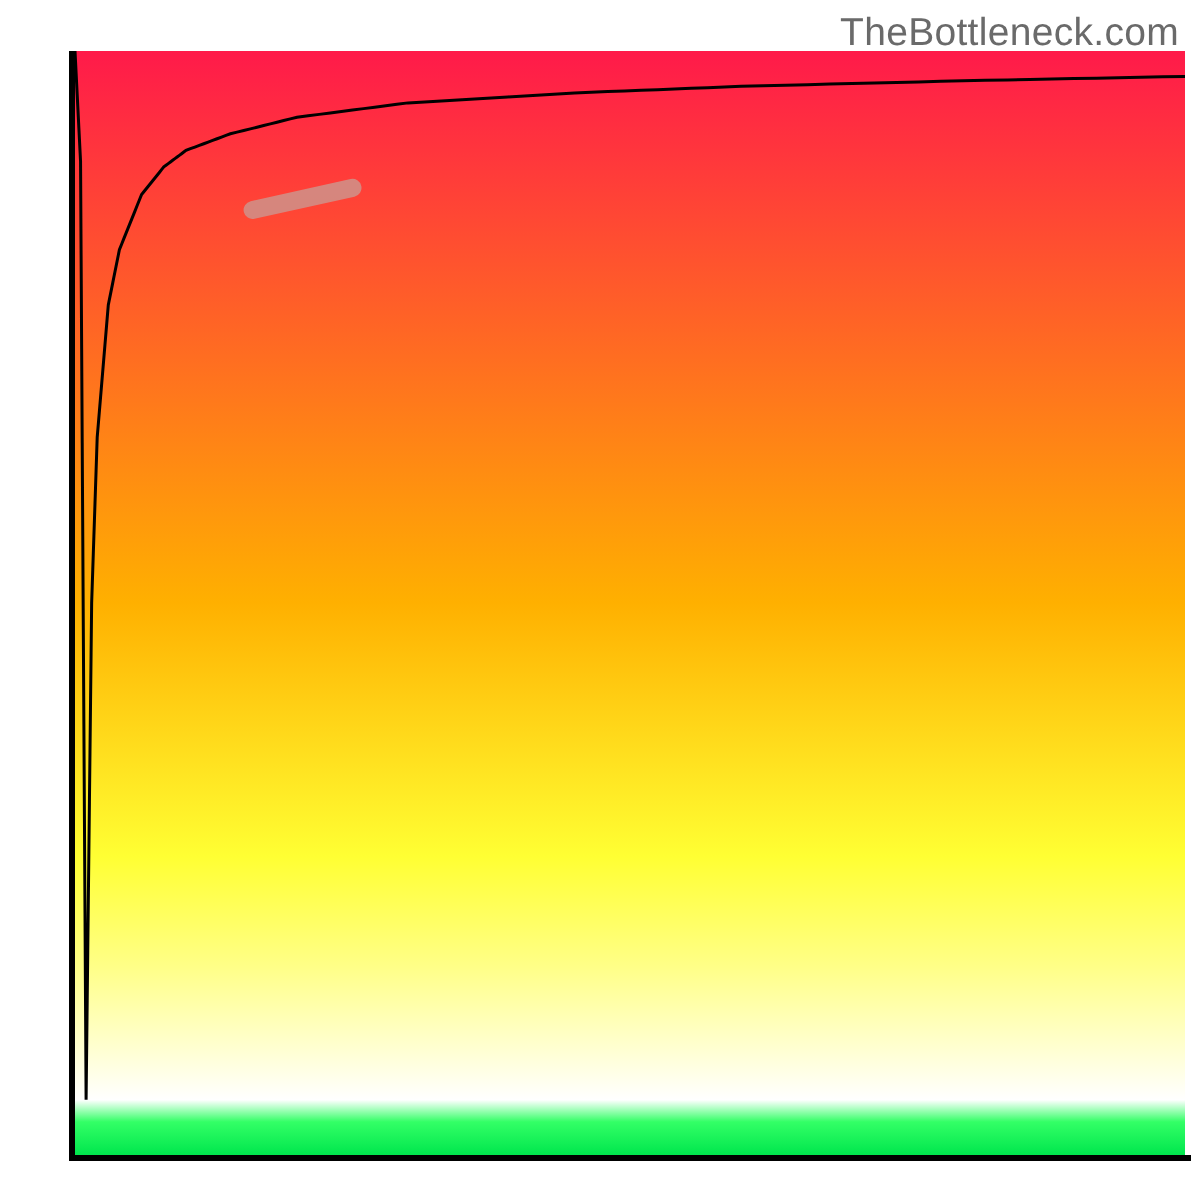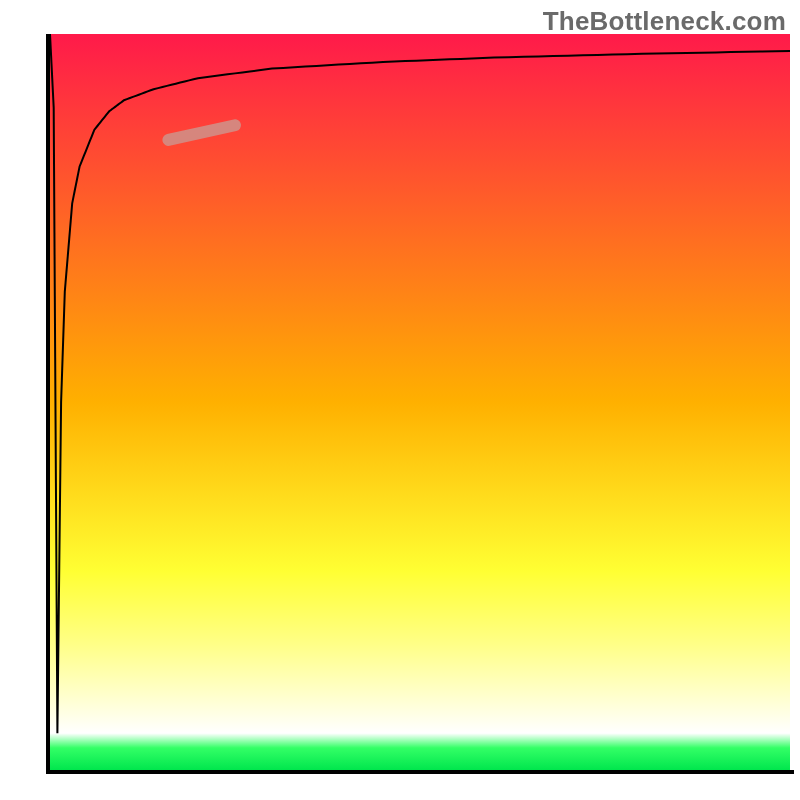--- a/index.html
+++ b/index.html
@@ -14,21 +14,21 @@
   .stage {
     position: relative;
     width: 800px;
     height: 800px;
   }
   .watermark {
     position: absolute;
     top: 6px;
     right: 14px;
     font-size: 26px;
-    font-weight: 700;
+    font-weight: 400;
     color: #6a6a6a;
     letter-spacing: 0.2px;
     z-index: 20;
   }
   svg.chart {
     position: absolute;
     top: 0;
     left: 0;
     width: 800px;
     height: 800px;

